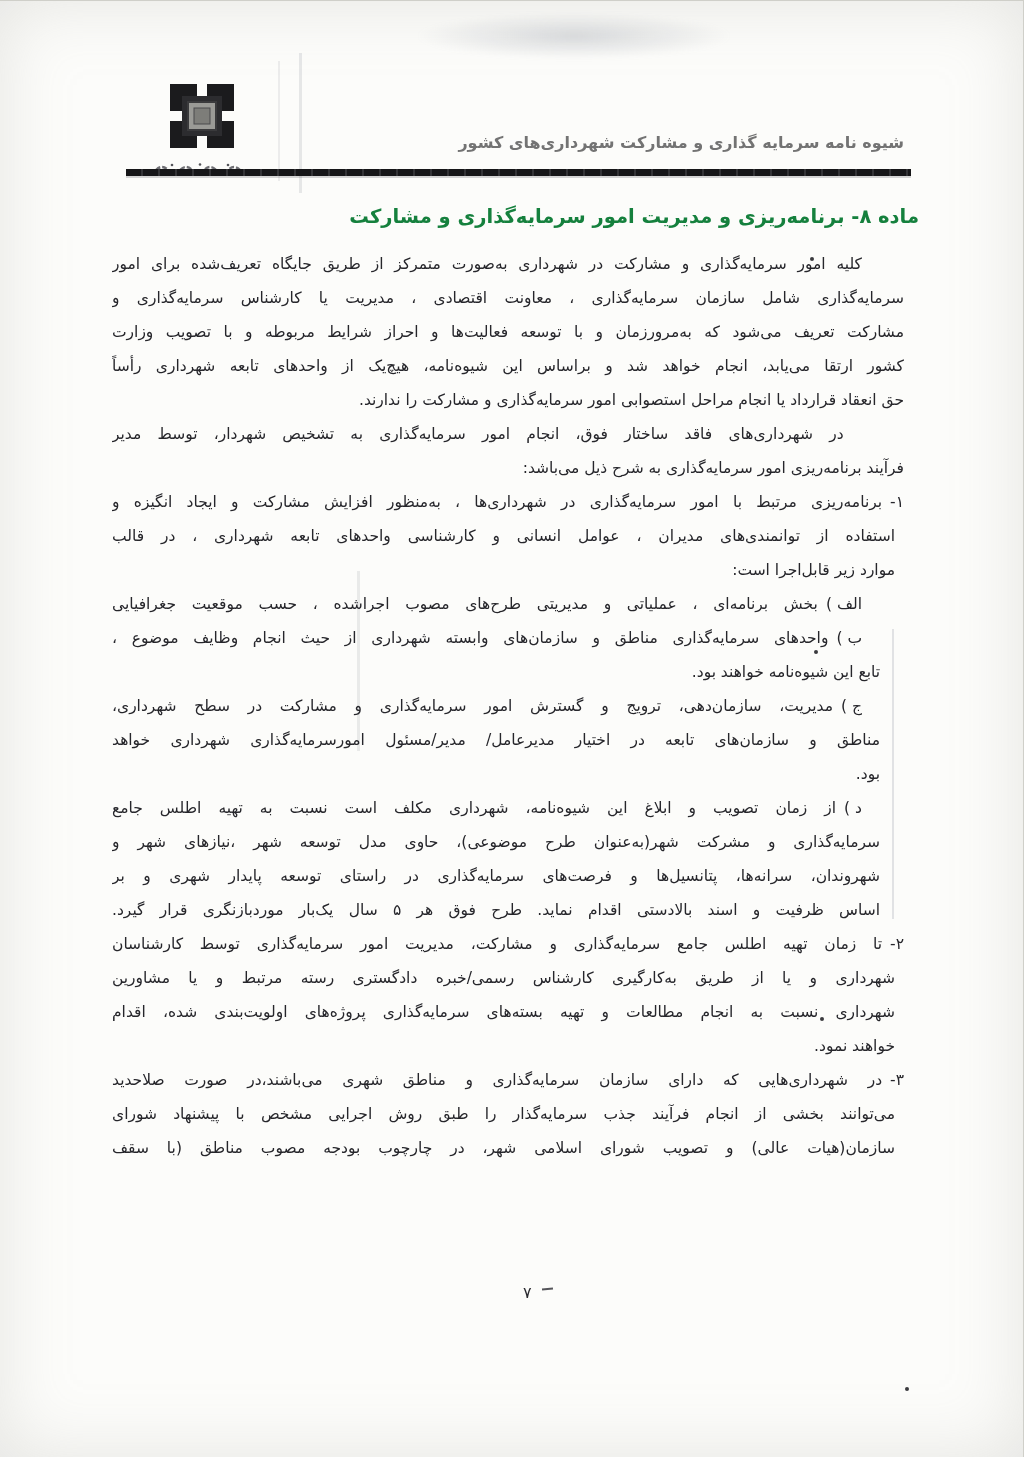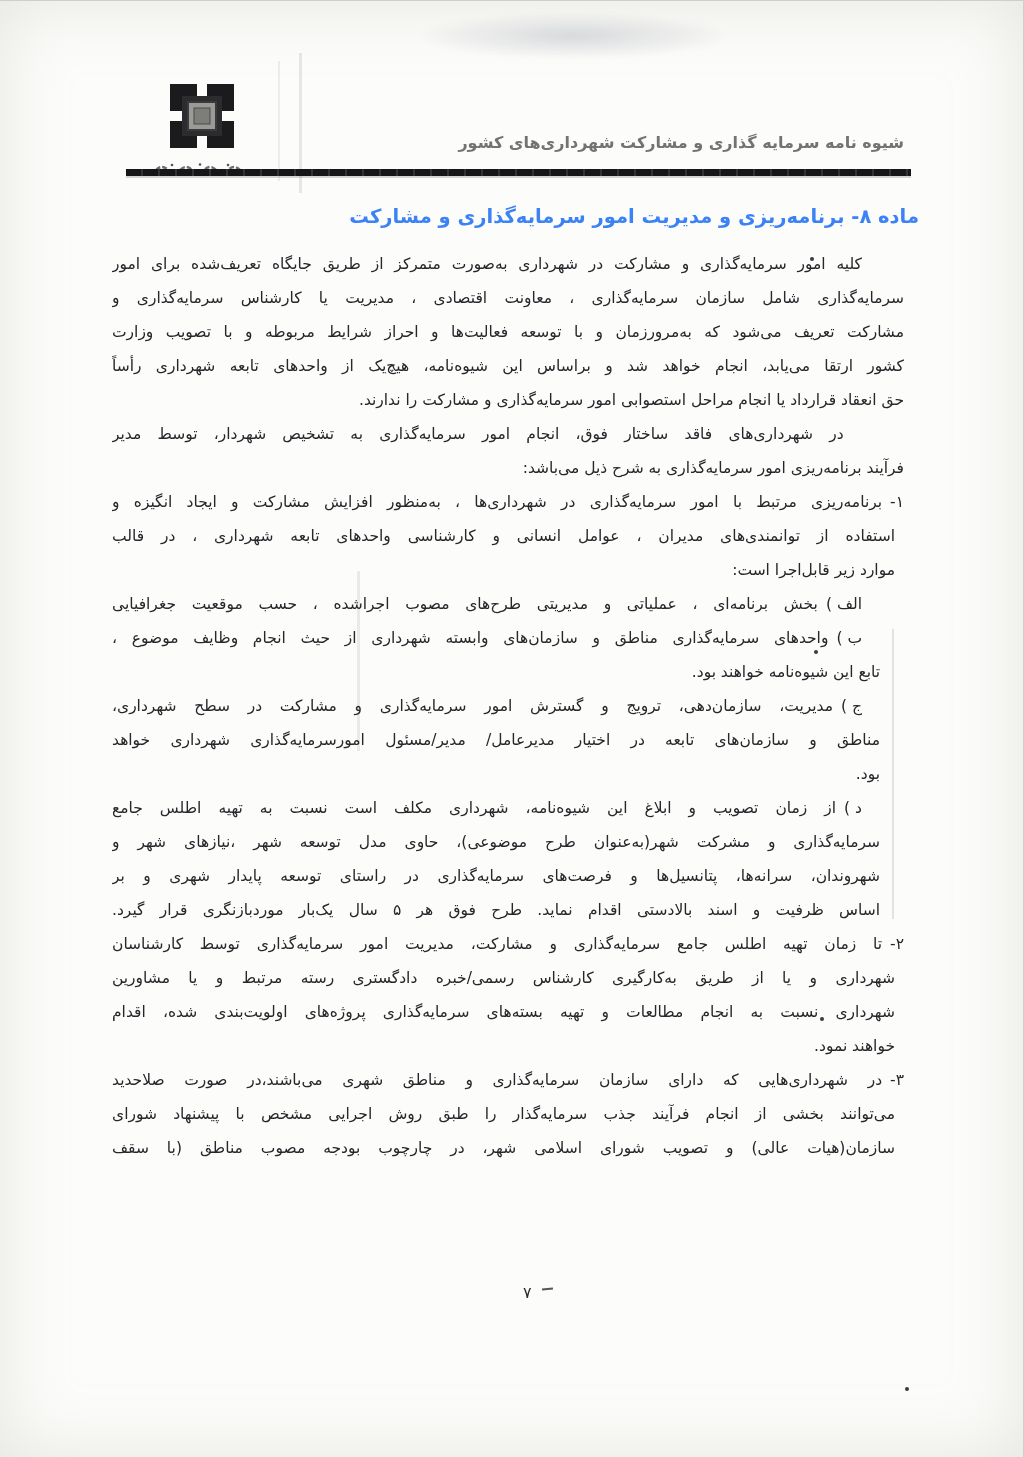--- a/index.html
+++ b/index.html
@@ -23,21 +23,21 @@
   .dash-mark{position:absolute;left:543px;top:1287px;width:11px;height:2px;background:#55555a;transform:rotate(-6deg);}
   
   .logo-wrap{position:absolute;left:148px;top:80px;width:110px;text-align:center;direction:ltr;}
   .caption-svg{display:block;margin:2px auto 0;}
   
   .header-title{position:absolute;right:119px;top:132px;font-size:16px;font-weight:bold;color:#737373;}
   .rule{position:absolute;left:127px;right:112px;top:168px;height:7px;
     background:repeating-linear-gradient(90deg,#161618 0 15px,#333336 15px 17px);
     box-shadow:0 2px 0 rgba(40,40,44,0.18);}
   
-  .doc-title{position:absolute;right:104px;top:204px;font-size:19.5px;font-weight:bold;color:#3b82f6;}
+  .doc-title{position:absolute;right:104px;top:204px;font-size:19.5px;font-weight:bold;color:#15803d;}
   
   .content{position:absolute;right:119px;left:113px;top:246px;}
   .line{line-height:34px;height:34px;font-size:15.5px;overflow:hidden;}
   .just{text-align:justify;text-align-last:justify;}
   .endline{}
   .ind-first{padding-right:42px;}
   .ind-cont{padding-right:24px;}
   .ind-num{padding-right:9px;}
   .lbl-line{display:flex;gap:8px;}
   .lbl-line .rest{flex:1;}

